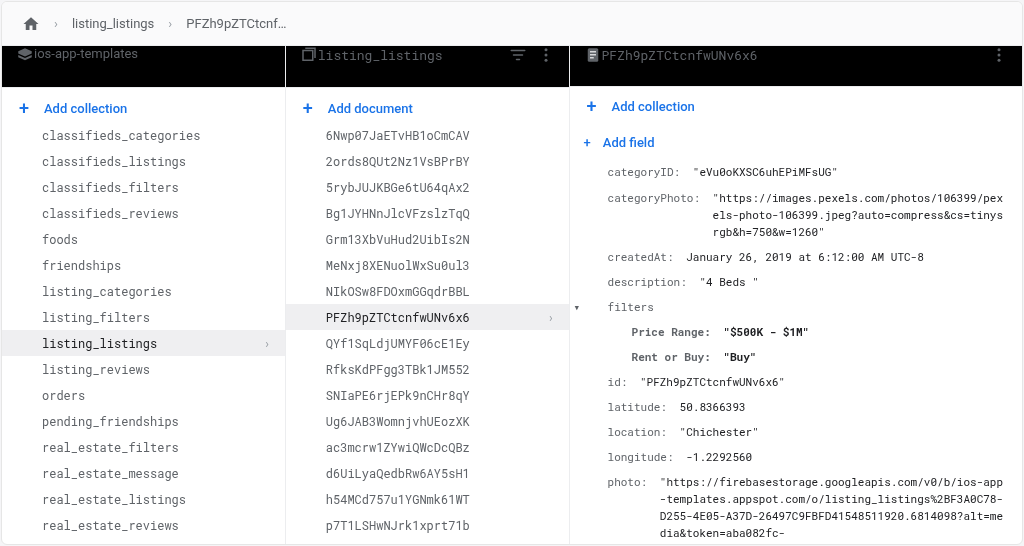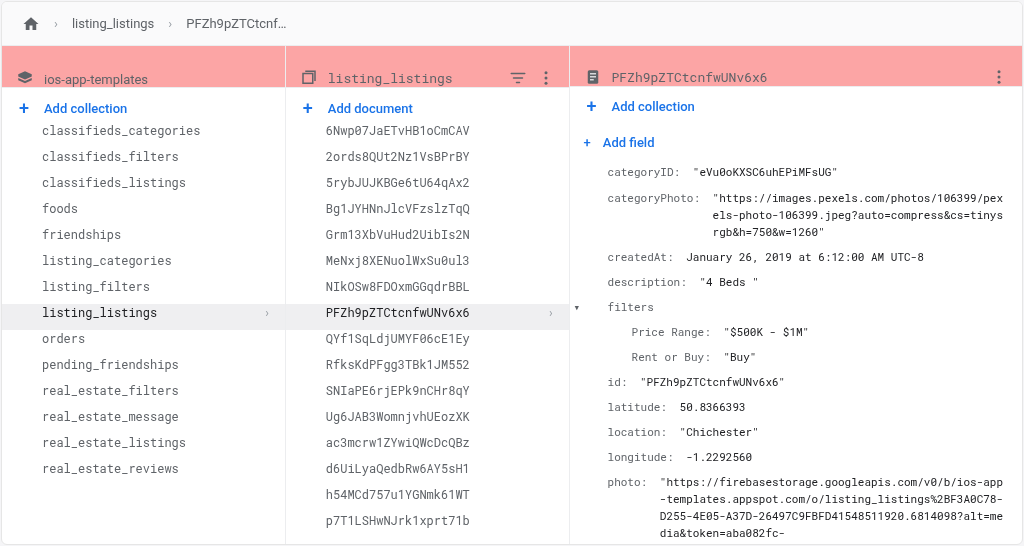--- a/index.html
+++ b/index.html
@@ -5,36 +5,36 @@
   * { box-sizing: border-box; margin: 0; padding: 0; }
   html, body { width: 1024px; height: 546px; overflow: hidden; font-family: Roboto, Arial, sans-serif; font-size: 13px; color: #202124; background: #f5f5f7; }
   body { padding: 1px; }
   .app { display: flex; flex-direction: column; height: 100%; border: 1px solid #e6e6e6; border-radius: 6px; overflow: hidden; background: #fff; }
   .breadcrumb { display: flex; align-items: center; gap: 14px; padding: 0 20px; height: 46px; border-bottom: 1px solid #ecedef; background: #fafafb; color: #5f6368; }
   .breadcrumb .chev { color: #9aa0a6; }
   .breadcrumb a { color: #5f6368; text-decoration: none; }
   .panes { display: flex; flex: 1 1 auto; min-height: 0; }
   .pane { flex: 1 1 0; display: flex; flex-direction: column; border-right: 1px solid #ecedef; min-width: 0; }
   .pane:last-child { border-right: none; flex: 1.6; }
-  .pane-head { display: flex; align-items: flex-end; gap: 10px; padding: 0 14px; height: 42px; border-bottom: 1px solid #ecedef; color: #5f6368; background: #fca5a5; }
+  .pane-head { display: flex; align-items: flex-start; gap: 0; padding: 0 14px; height: 42px; border-bottom: 1px solid #ecedef; color: #5f6368; background: #000000; }
   .pane-head .title { flex: 1 1 auto; overflow: hidden; text-overflow: ellipsis; white-space: nowrap; }
   .head-icon { width: 18px; height: 18px; display: inline-flex; align-items: center; justify-content: center; fill: #5f6368; color: #5f6368; }
   .head-actions { display: flex; gap: 10px; margin-left: auto; }
   .add-row { display: flex; align-items: center; gap: 12px; padding: 0 14px; height: 40px; color: #1a73e8; font-weight: 500; cursor: pointer; }
   .add-row .plus { width: 16px; font-size: 18px; line-height: 1; text-align: center; }
   .list { flex: 1 1 auto; overflow: hidden; position: relative; }
-  .list-item { display: flex; padding: 0 14px 0 40px; height: 26px; font-family: 'Roboto Mono', Menlo, monospace; font-size: 12px; color: #5f6368; white-space: nowrap; cursor: pointer; }
+  .list-item { display: flex; align-items: center; padding: 0 14px 0 40px; height: 26px; font-family: 'Roboto Mono', Menlo, monospace; font-size: 12px; color: #5f6368; white-space: nowrap; cursor: pointer; }
   .list-item.selected { background: #efeff1; color: #202124; }
   .list-item .chev-r { margin-left: auto; color: #9aa0a6; }
   .fields { flex: 1 1 auto; overflow: hidden; padding: 0 14px 14px 14px; }
   .add-field { display: flex; align-items: center; gap: 12px; height: 34px; color: #1a73e8; font-weight: 500; cursor: pointer; }
   .fld { display: flex; align-items: flex-start; gap: 6px; padding: 4px 0 4px 24px; font-family: 'Roboto Mono', Menlo, monospace; font-size: 11px; line-height: 1.55; }
   .fld .k { color: #5f6368; }
   .fld .v { color: #202124; word-break: break-all; }
-  .sub { padding-left: 48px; }
+  .sub { padding-left: 48px; font-weight: bold; }
   .caret { position: absolute; margin-left: -34px; color: #5f6368; cursor: pointer; }
   .mono { font-family: 'Roboto Mono', Menlo, monospace; }
   svg { display: block; }
   .home-svg { width:18px; height:18px; fill:#5f6368; }
 </style>
 </head>
 <body>
 
 <div class="app">
 
@@ -63,40 +63,46 @@
       </div>
       <div class="add-row">
         <span class="plus">+</span>
         <span>Add collection</span>
       </div>
       <div class="list" id="list0" style="margin-top:-6px">
           <div class="list-item">
             <span>classifieds_categories</span>
           </div>
           <div class="list-item">
+            <span>classifieds_listings</span>
+          </div>
+          <div class="list-item">
             <span>classifieds_filters</span>
           </div>
           <div class="list-item">
-            <span>classifieds_listings</span>
+            <span>classifieds_reviews</span>
           </div>
           <div class="list-item">
             <span>foods</span>
           </div>
           <div class="list-item">
             <span>friendships</span>
           </div>
           <div class="list-item">
             <span>listing_categories</span>
           </div>
           <div class="list-item">
             <span>listing_filters</span>
           </div>
           <div class="list-item selected">
             <span>listing_listings</span>
             <span class="chev-r">›</span>
+          </div>
+          <div class="list-item">
+            <span>listing_reviews</span>
           </div>
           <div class="list-item">
             <span>orders</span>
           </div>
           <div class="list-item">
             <span>pending_friendships</span>
           </div>
           <div class="list-item">
             <span>real_estate_filters</span>
           </div>

